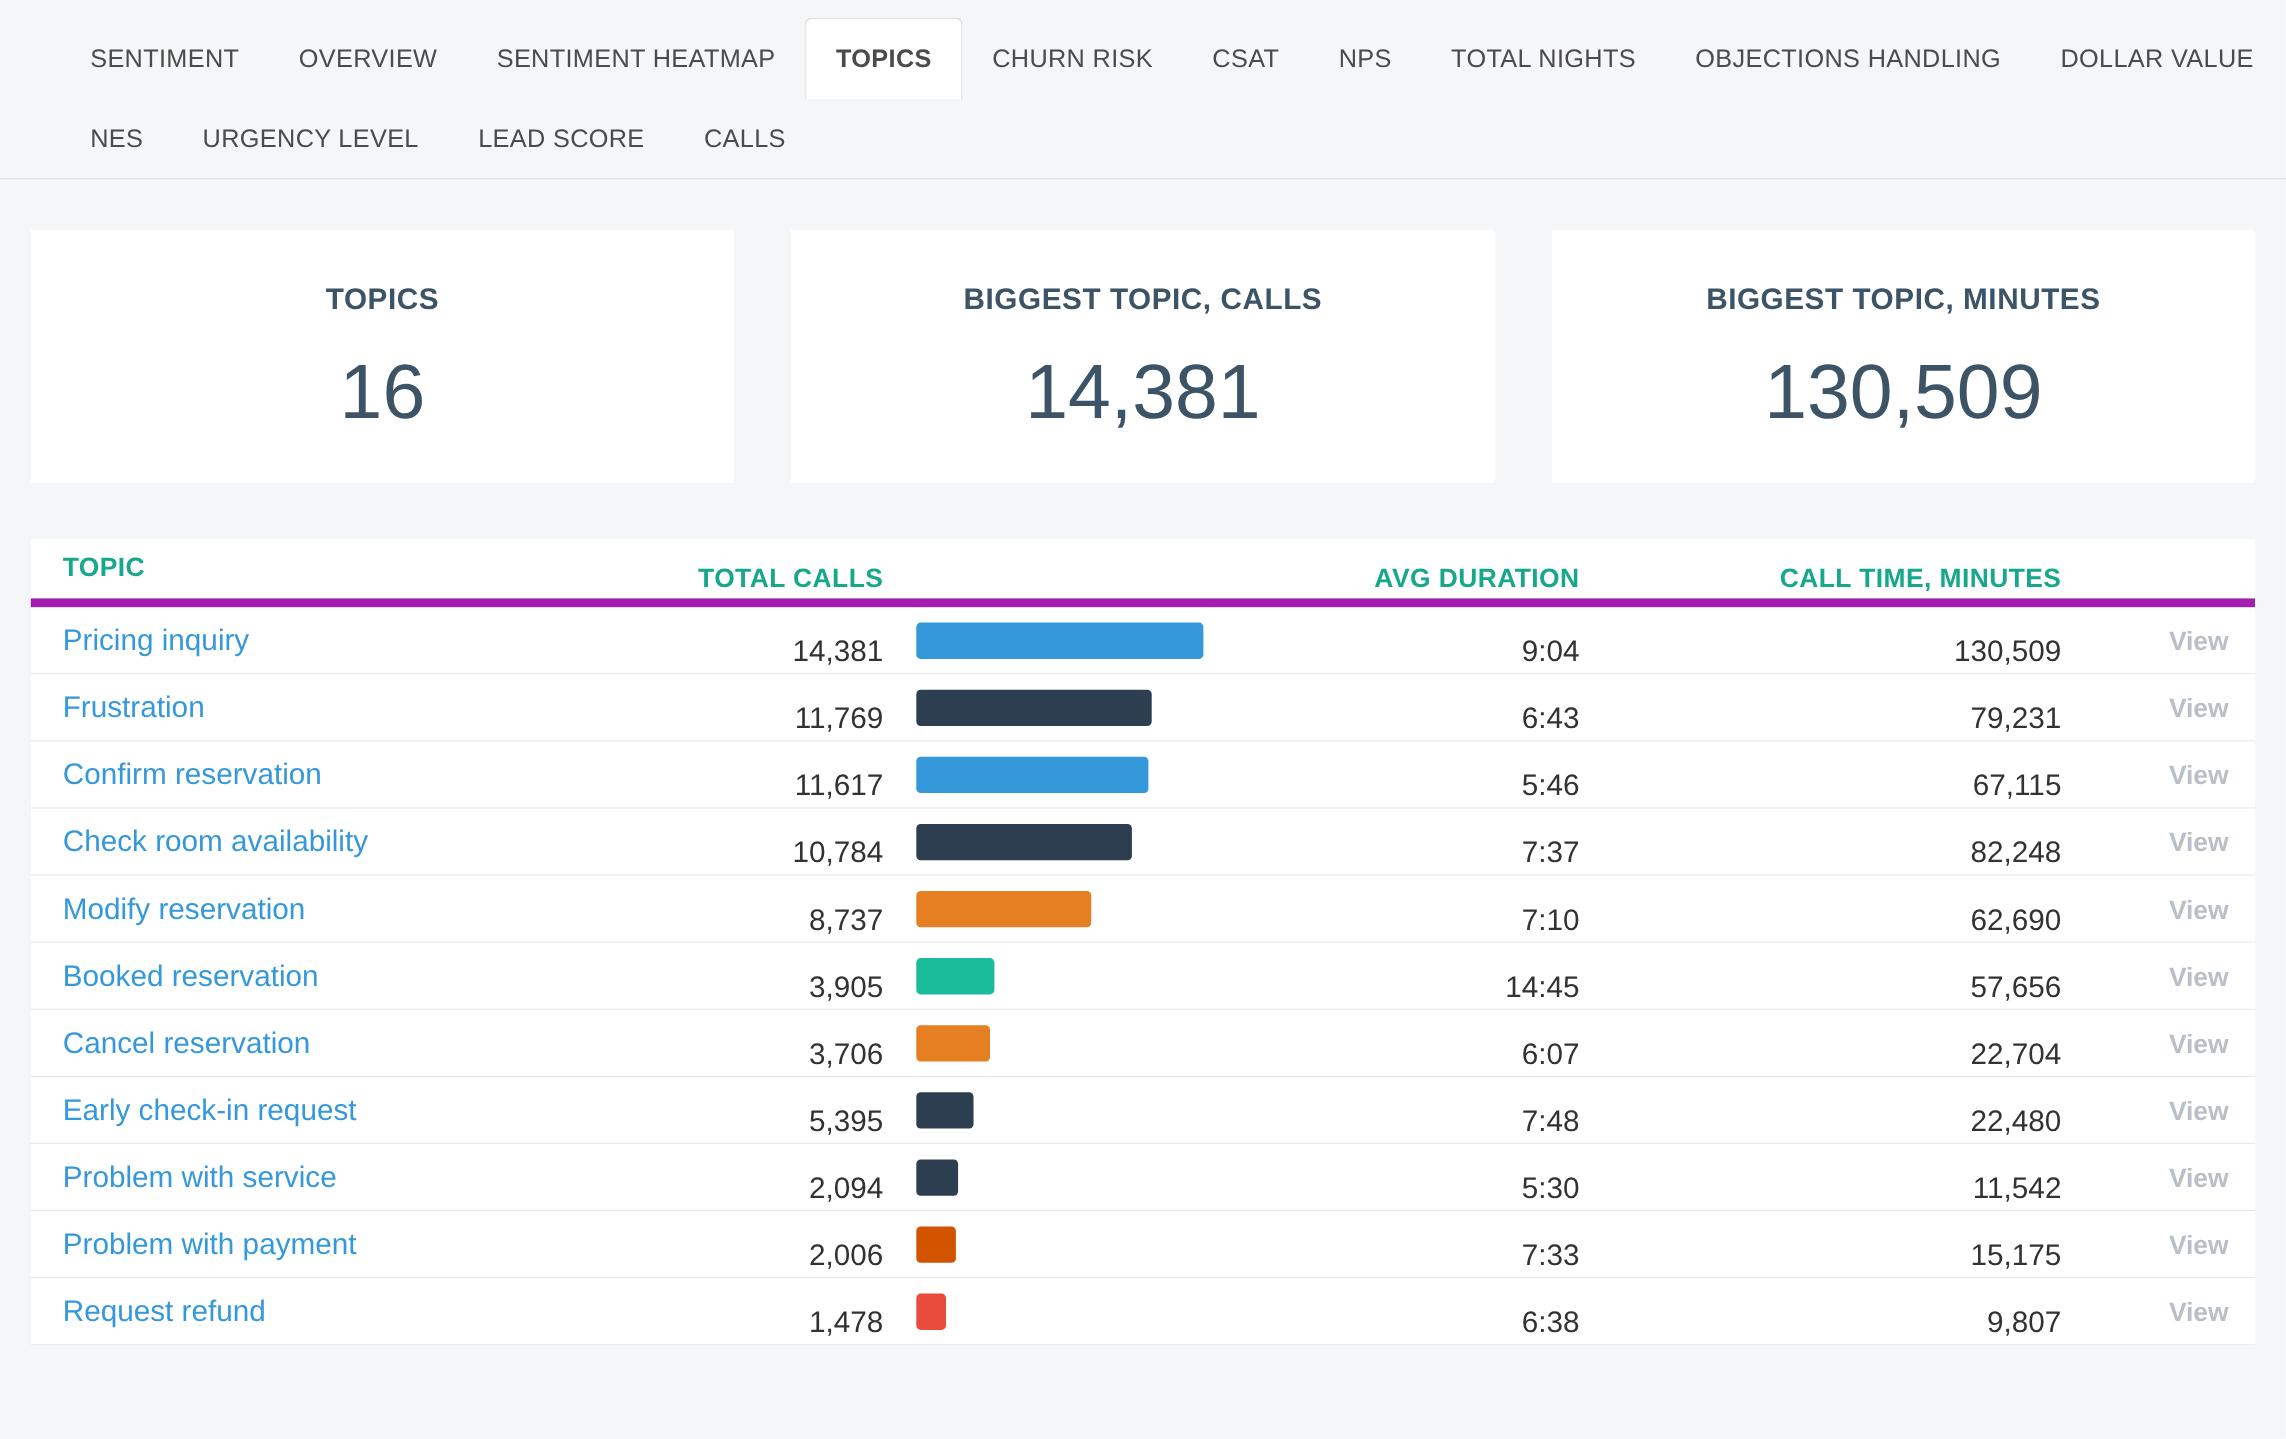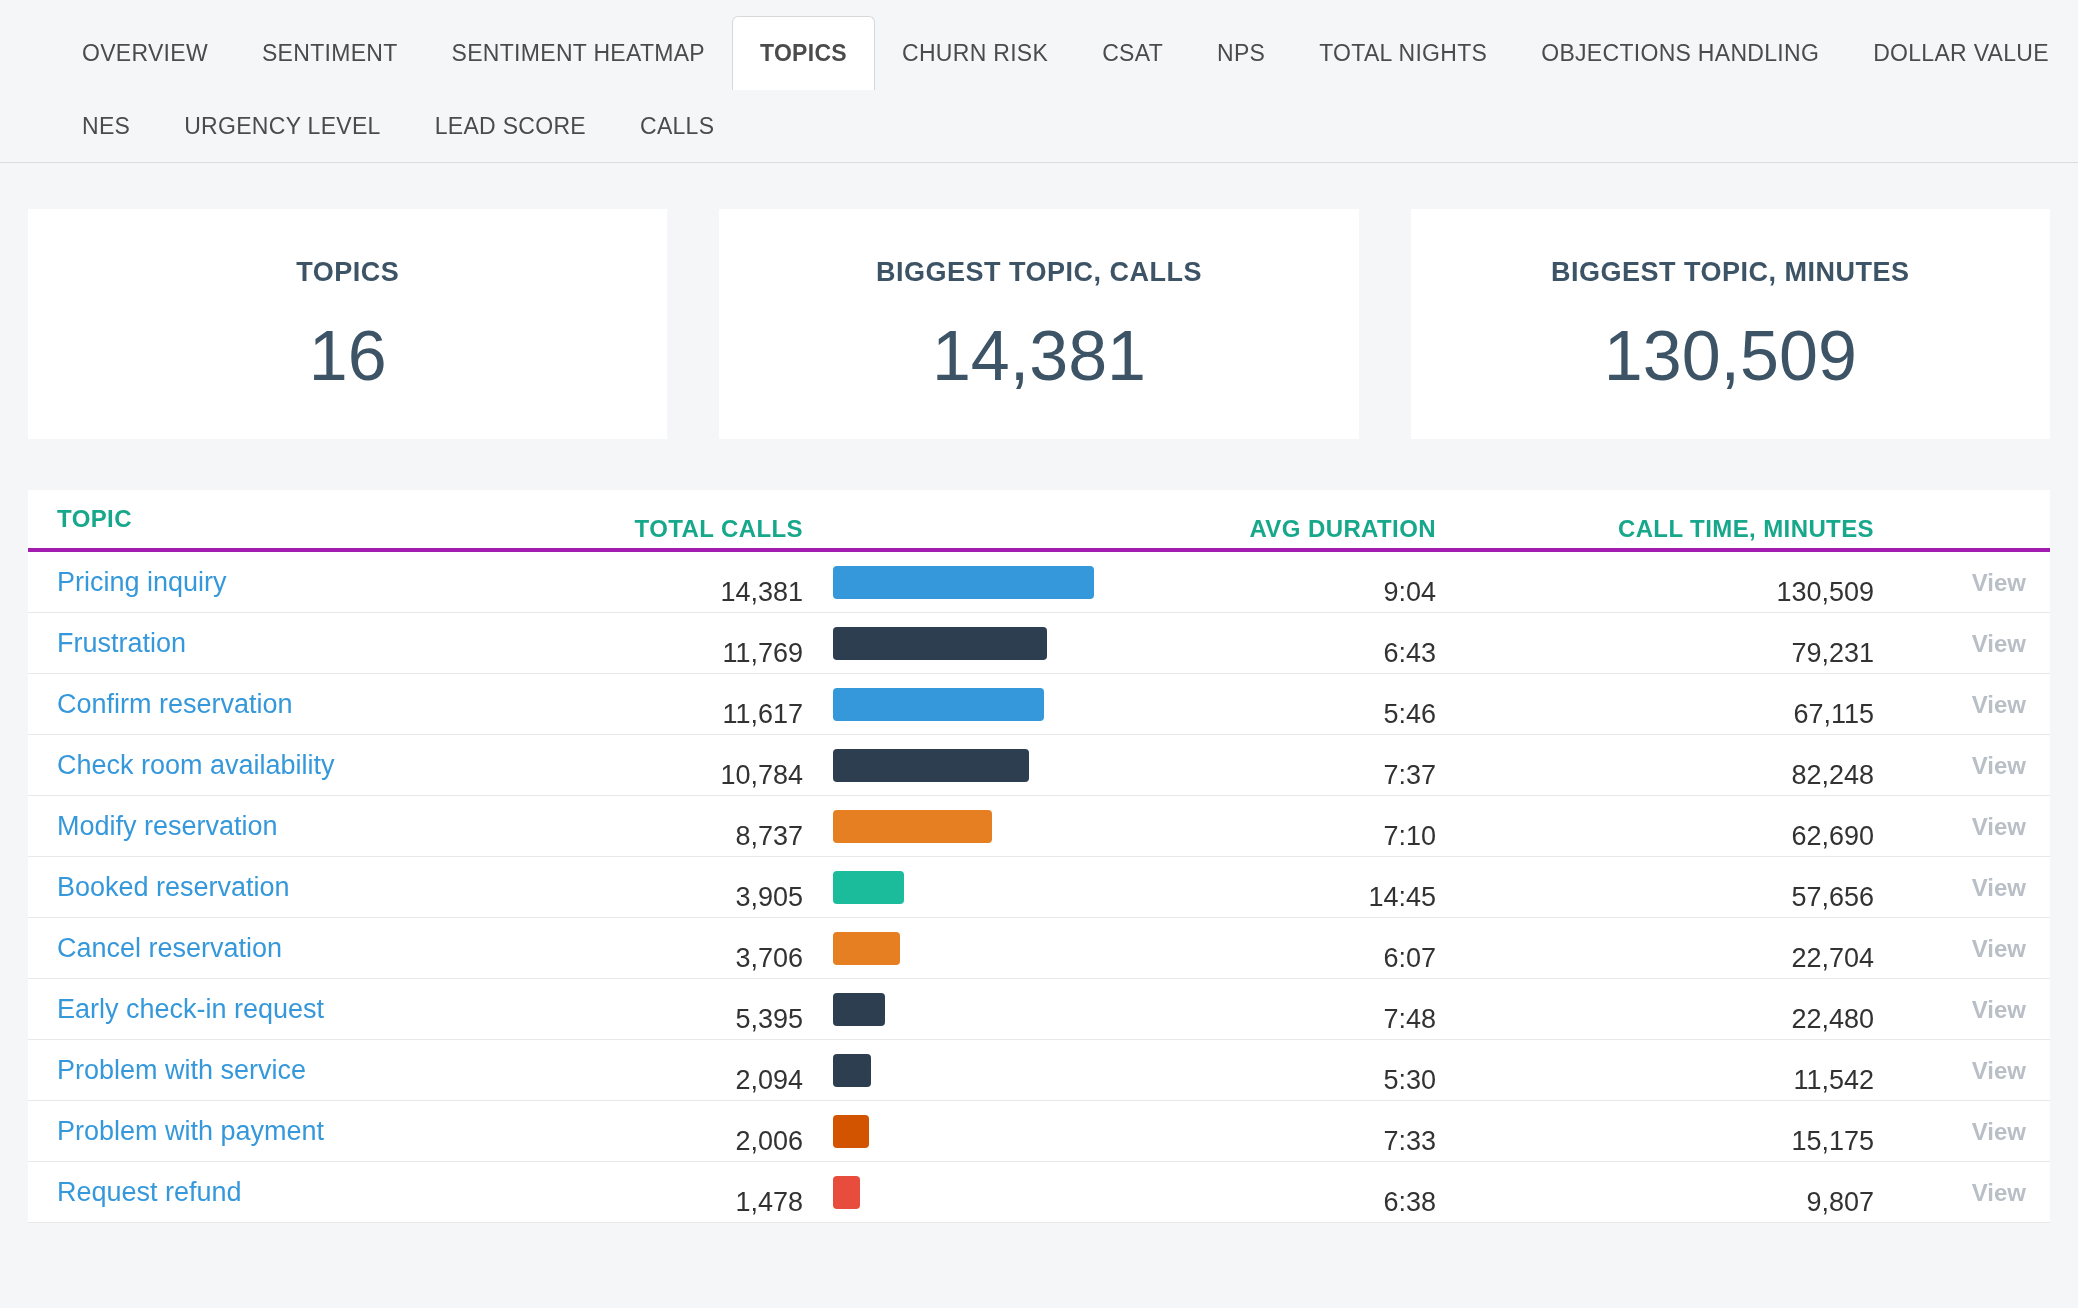--- a/index.html
+++ b/index.html
@@ -67,21 +67,21 @@
     margin: 51px 28px 0;
     background: #ffffff;
   }
   .tgrid {
     display: grid;
     grid-template-columns: 585px 190px 300px 333px 438px 1fr;
     align-items: center;
   }
   .thead {
     height: 62px;
-    border-bottom: 4px solid #a21caf;
+    border-bottom: 8px solid #a21caf;
     font-size: 24px;
     font-weight: bold;
     color: #17a88c;
     letter-spacing: 0.4px;
   }
   .th-topic { padding-left: 29px; }
   .right { text-align: right; margin-top: 20px; }
   .trow {
     height: 61px;
     border-bottom: 1px solid #e6e8ea;
@@ -101,22 +101,22 @@
     font-size: 24px;
     text-decoration: none;
     cursor: pointer;
   }
 </style>
 </head>
 <body>
 
 <nav class="tabbar">
   <ul class="tabs-row row1">
+      <li class="tab">SENTIMENT</li>
       <li class="tab">OVERVIEW</li>
-      <li class="tab">SENTIMENT</li>
       <li class="tab">SENTIMENT HEATMAP</li>
       <li class="tab active">TOPICS</li>
       <li class="tab">CHURN RISK</li>
       <li class="tab">CSAT</li>
       <li class="tab">NPS</li>
       <li class="tab">TOTAL NIGHTS</li>
       <li class="tab">OBJECTIONS HANDLING</li>
       <li class="tab">DOLLAR VALUE</li>
     </ul>
   <ul class="tabs-row row2">

